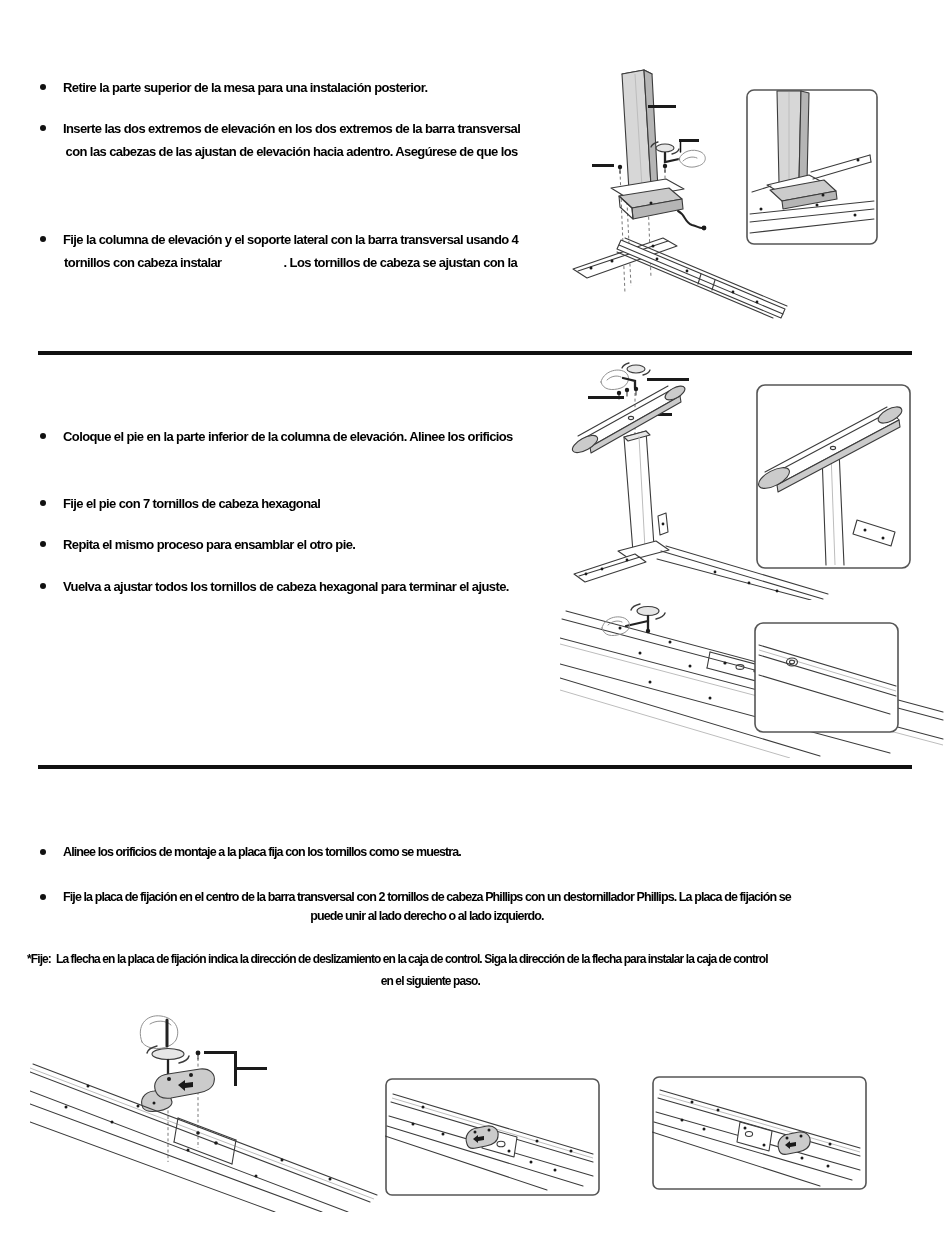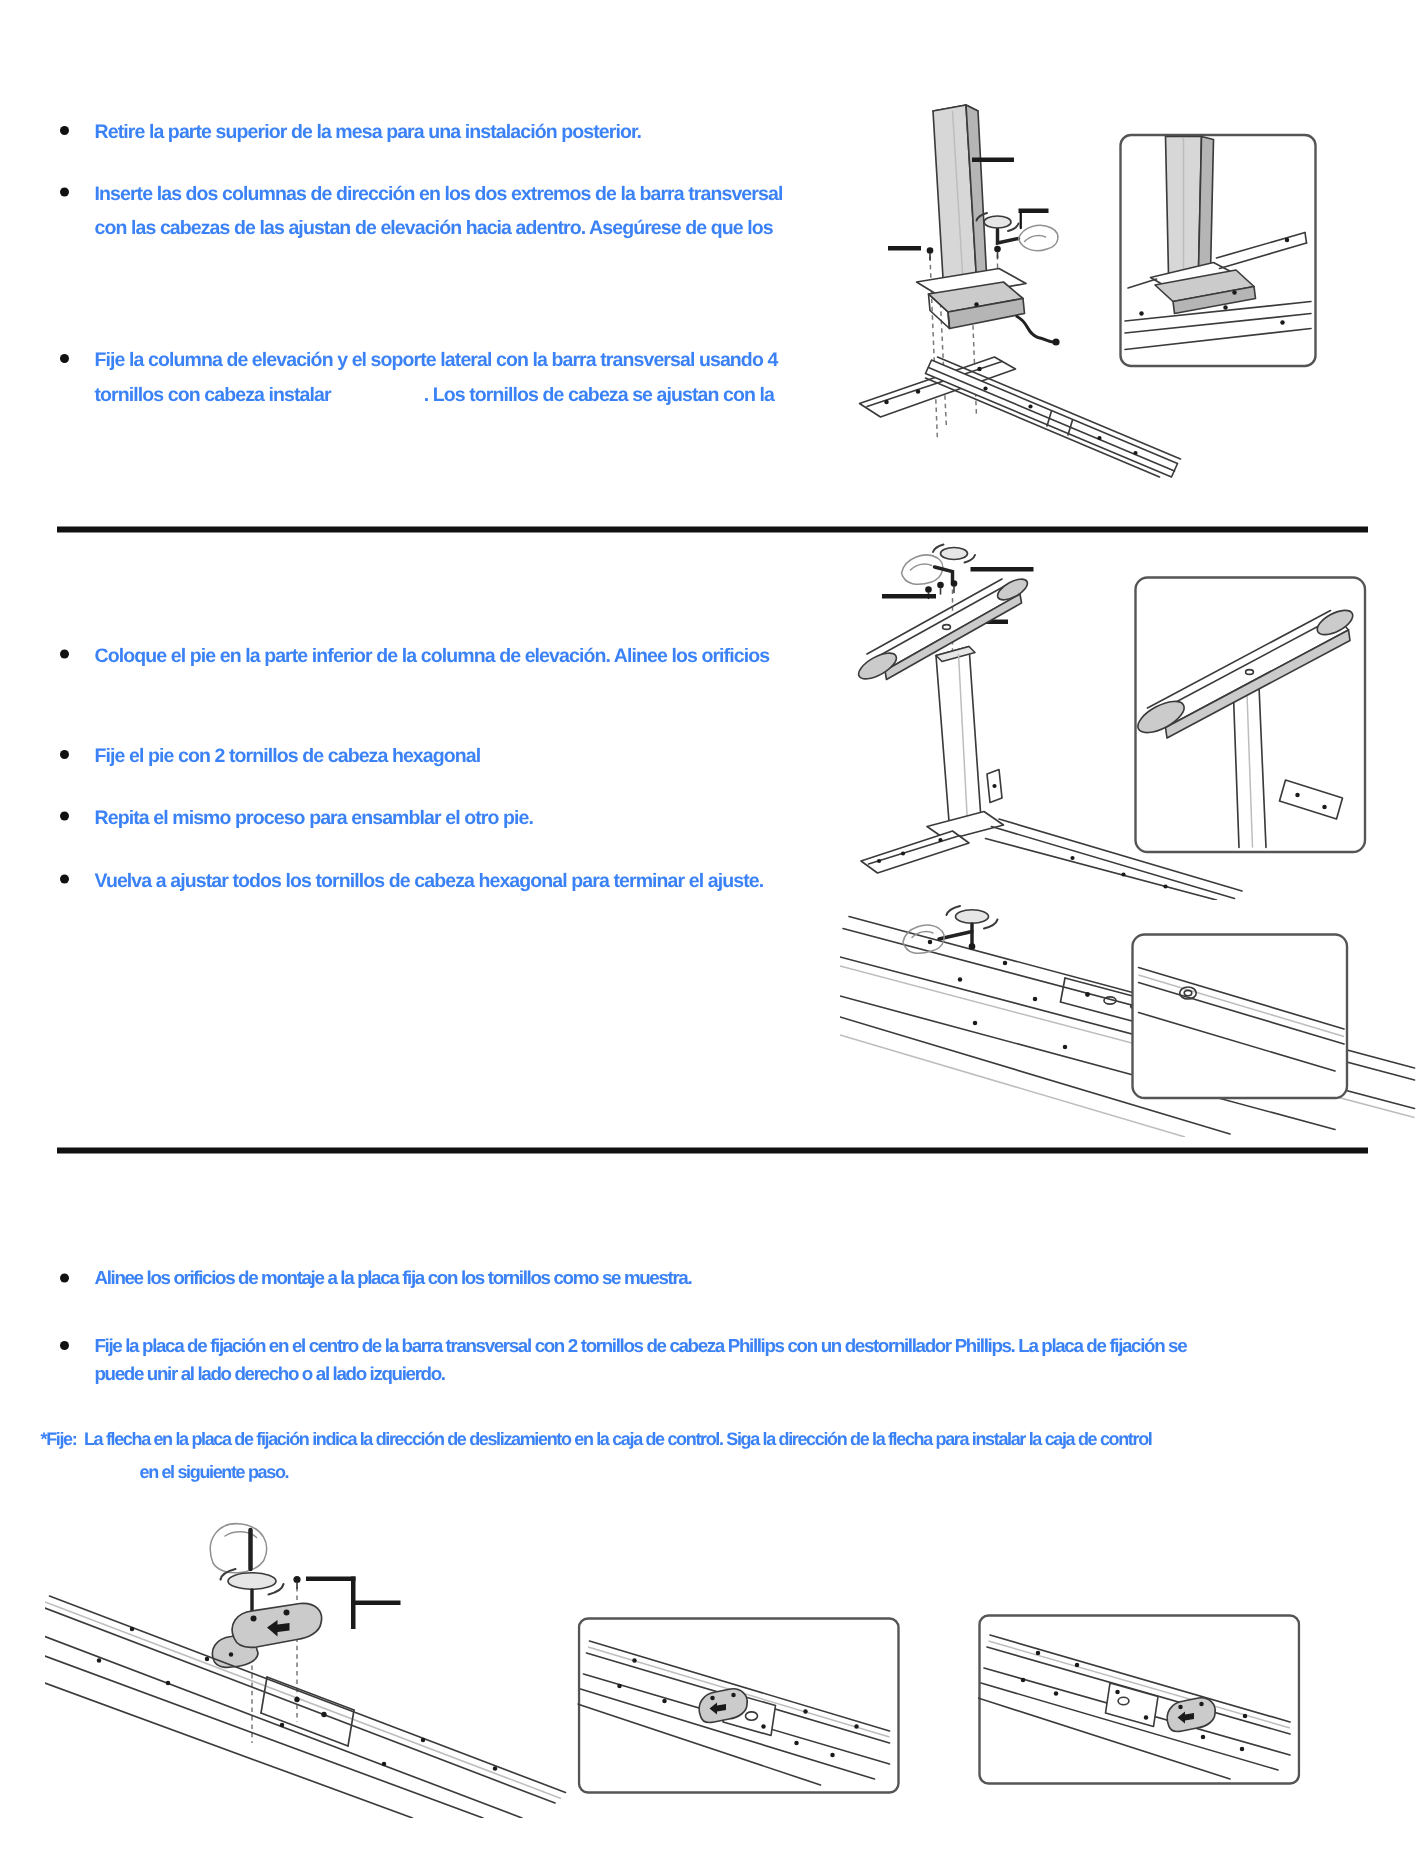--- a/index.html
+++ b/index.html
@@ -1,17 +1,17 @@
 <!DOCTYPE html>
 <html><head>
 <meta charset="utf-8">
 <style>
   html,body{margin:0;padding:0;background:#fff;}
   .page{position:relative;width:950px;height:1241px;background:#fff;overflow:hidden;
-        font-family:"Liberation Sans","DejaVu Sans",sans-serif;color:#3b82f6;}
+        font-family:"Liberation Sans","DejaVu Sans",sans-serif;color:#000000;text-align:center;}
   
   .bullet{position:absolute;left:38px;font-weight:bold;}
   .t1{font-size:13px;letter-spacing:-0.6px;line-height:23px;}
   .t3{font-size:12.5px;letter-spacing:-0.9px;line-height:19px;}
   .tn{font-size:12px;letter-spacing:-0.9px;line-height:22px;}
   .dot{position:absolute;left:2px;top:8px;width:6px;height:6px;border-radius:50%;background:#111;}
   .bt{display:block;margin-left:25px;white-space:nowrap;}
   .gapsp{display:inline-block;width:62px;}
   .note{position:absolute;left:27px;font-weight:bold;}
   .note .l2{display:block;margin-left:66px;}
@@ -37,40 +37,40 @@
 
 <div class="page">
 
   <div class="bullet t1" style="top:76px">
     <span class="dot"></span>
     <span class="bt">Retire la parte superior de la mesa para una instalación posterior.</span>
   </div>
 
   <div class="bullet t1" style="top:117px">
     <span class="dot"></span>
-    <span class="bt">Inserte las dos columnas de dirección en los dos extremos de la barra transversal</span>
+    <span class="bt">Inserte las dos extremos de elevación en los dos extremos de la barra transversal</span>
     <span class="bt">con las cabezas de las ajustan de elevación hacia adentro. Asegúrese de que los</span>
   </div>
 
   <div class="bullet t1" style="top:228px">
     <span class="dot"></span>
     <span class="bt">Fije la columna de elevación y el soporte lateral con la barra transversal usando 4</span>
     <span class="bt"><span>tornillos con cabeza instalar</span><span class="gapsp"></span><span>. Los tornillos de cabeza se ajustan con la</span></span>
   </div>
 
 
   <div class="rule" style="top:351px"></div>
 
   <div class="bullet t1" style="top:425px">
     <span class="dot"></span>
     <span class="bt">Coloque el pie en la parte inferior de la columna de elevación. Alinee los orificios</span>
   </div>
   <div class="bullet t1" style="top:492px">
     <span class="dot"></span>
-    <span class="bt">Fije el pie con 2 tornillos de cabeza hexagonal</span>
+    <span class="bt">Fije el pie con 7 tornillos de cabeza hexagonal</span>
   </div>
   <div class="bullet t1" style="top:575px">
     <span class="dot"></span>
     <span class="bt">Vuelva a ajustar todos los tornillos de cabeza hexagonal para terminar el ajuste.</span>
   </div>
   <div class="bullet t1" style="top:533px">
     <span class="dot"></span>
     <span class="bt">Repita el mismo proceso para ensamblar el otro pie.</span>
   </div>
 

